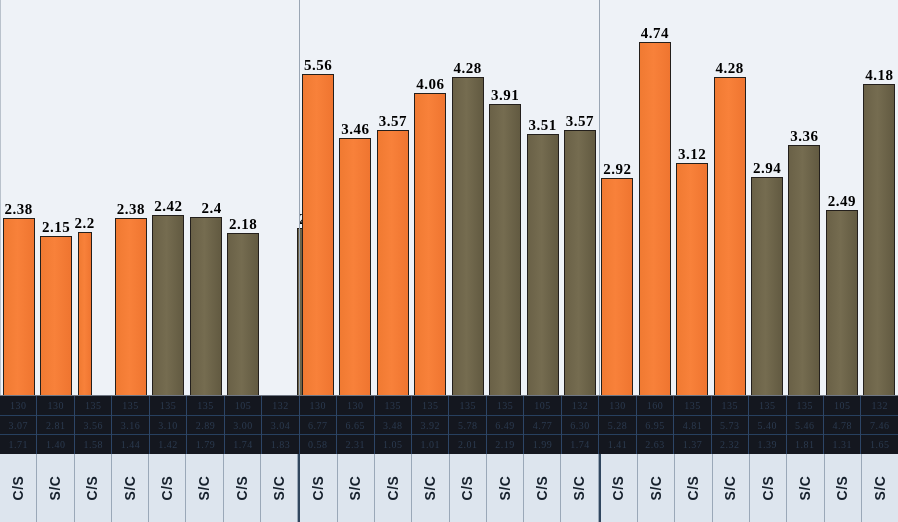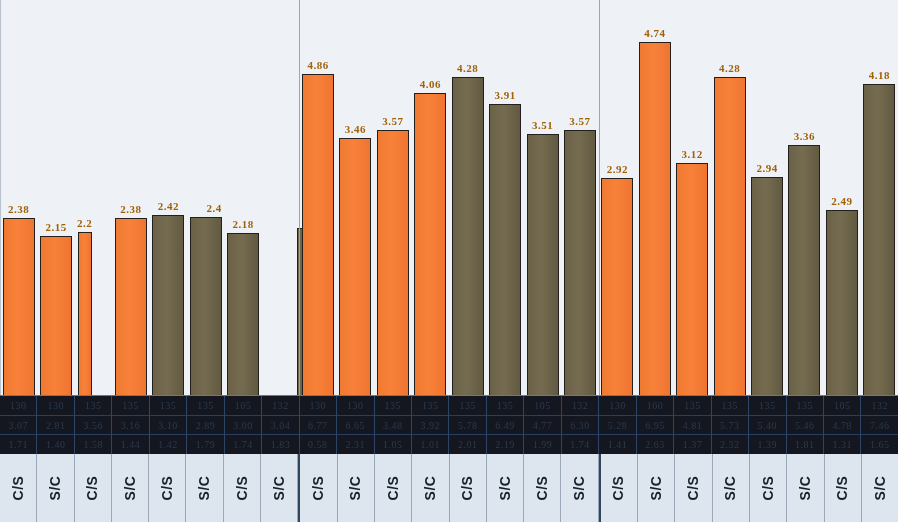--- a/index.html
+++ b/index.html
@@ -37,22 +37,22 @@
     width:100%;
     border:1px solid #231f1c;
     box-sizing:border-box;
     position:relative;
   }
   .bar.orange{background:linear-gradient(90deg,#f07a32 0%,#f8813a 45%,#ef7530 100%);}
   .bar.olive{background:linear-gradient(90deg,#6a6147 0%,#756c50 45%,#625a41 100%);}
   .bar-label{
     font-family:"Liberation Serif",serif;
     font-weight:bold;
-    font-size:11px;
-    color:#a16207;
+    font-size:15px;
+    color:#000000;
     line-height:14px;
     margin-bottom:2px;
     white-space:nowrap;
     letter-spacing:0.5px;
   }
 
   
   .table{
     position:absolute;left:0;top:396px;width:898px;height:58px;
     background:#14171f;
@@ -136,21 +136,21 @@
         </div>
         <div class="bar-slot" style="left: 227.208px; width: 32px;">
           <div class="bar-label">2.18</div>
           <div class="bar olive" title="C/S : 2.18" style="height: 163px;"></div>
         </div>
         <div class="bar-slot" style="left: 264.625px; width: 32px; padding-left: 32px;">
           <div class="bar-label">2.25</div>
           <div class="bar olive" title="S/C : 2.25" style="height: 168px;"></div>
         </div>
         <div class="bar-slot" style="left: 302.042px; width: 32px;">
-          <div class="bar-label">4.86</div>
+          <div class="bar-label">5.56</div>
           <div class="bar orange" title="C/S : 4.31" style="height: 322px;"></div>
         </div>
         <div class="bar-slot" style="left: 339.458px; width: 32px;">
           <div class="bar-label">3.46</div>
           <div class="bar orange" title="S/C : 3.46" style="height: 258px;"></div>
         </div>
         <div class="bar-slot" style="left: 376.875px; width: 32px;">
           <div class="bar-label">3.57</div>
           <div class="bar orange" title="C/S : 3.57" style="height: 266px;"></div>
         </div>

